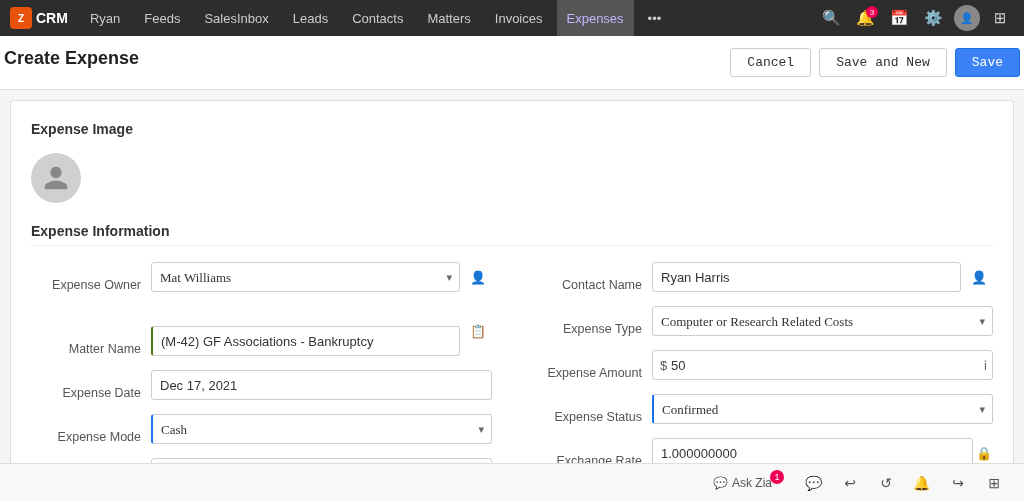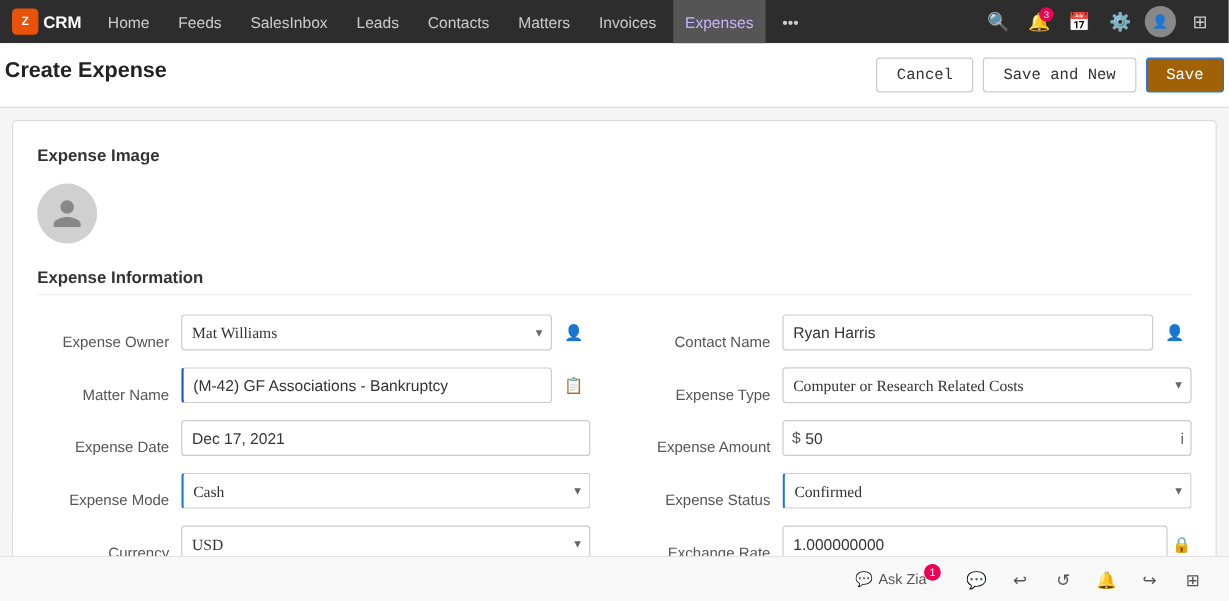--- a/index.html
+++ b/index.html
@@ -95,21 +95,21 @@
       padding: 6px 16px;
       border-radius: 3px;
       border: 1px solid #ccc;
       cursor: pointer;
       font-size: 13px;
       background: #fff;
       color: #333;
       font-family: Liberation Mono, monospace;
     }
     .btn-primary {
-      background: #a16207;
+      background: #3b82f6;
       color: #fff;
       border-color: #1a73e8;
     }
 
     
     .content {
       padding: 20px;
       background: #fff;
       margin: 10px;
       border: 1px solid #ddd;
@@ -171,21 +171,21 @@
       flex: 1;
       height: 30px;
       border: 1px solid #ccc;
       border-radius: 3px;
       padding: 0 8px;
       font-size: 13px;
       color: #333;
       background: #fff;
       outline: none;
     }
-    .form-input.highlighted { border-left: 2px solid #1d4ed8; }
+    .form-input.highlighted { border-left: 2px solid #4d7c0f; margin-top: 20px; }
     .select-wrap {
       flex: 1;
       position: relative;
     }
     .select-wrap select {
       width: 100%;
       height: 30px;
       border: 1px solid #ccc;
       border-radius: 3px;
       padding: 0 24px 0 8px;
@@ -297,21 +297,21 @@
   </style>
 </head>
 <body>
 
 <div class="topnav">
   <div class="topnav-logo">
     <div class="logo-icon">Z</div>
     <span>CRM</span>
   </div>
 
-  <a class="nav-item">Home</a>
+  <a class="nav-item">Ryan</a>
   <a class="nav-item">Feeds</a>
   <a class="nav-item">SalesInbox</a>
   <a class="nav-item">Leads</a>
   <a class="nav-item">Contacts</a>
   <a class="nav-item">Matters</a>
   <a class="nav-item">Invoices</a>
   <a class="nav-item active">Expenses</a>
   <a class="nav-item">•••</a>
 
   <div class="nav-spacer"></div>

